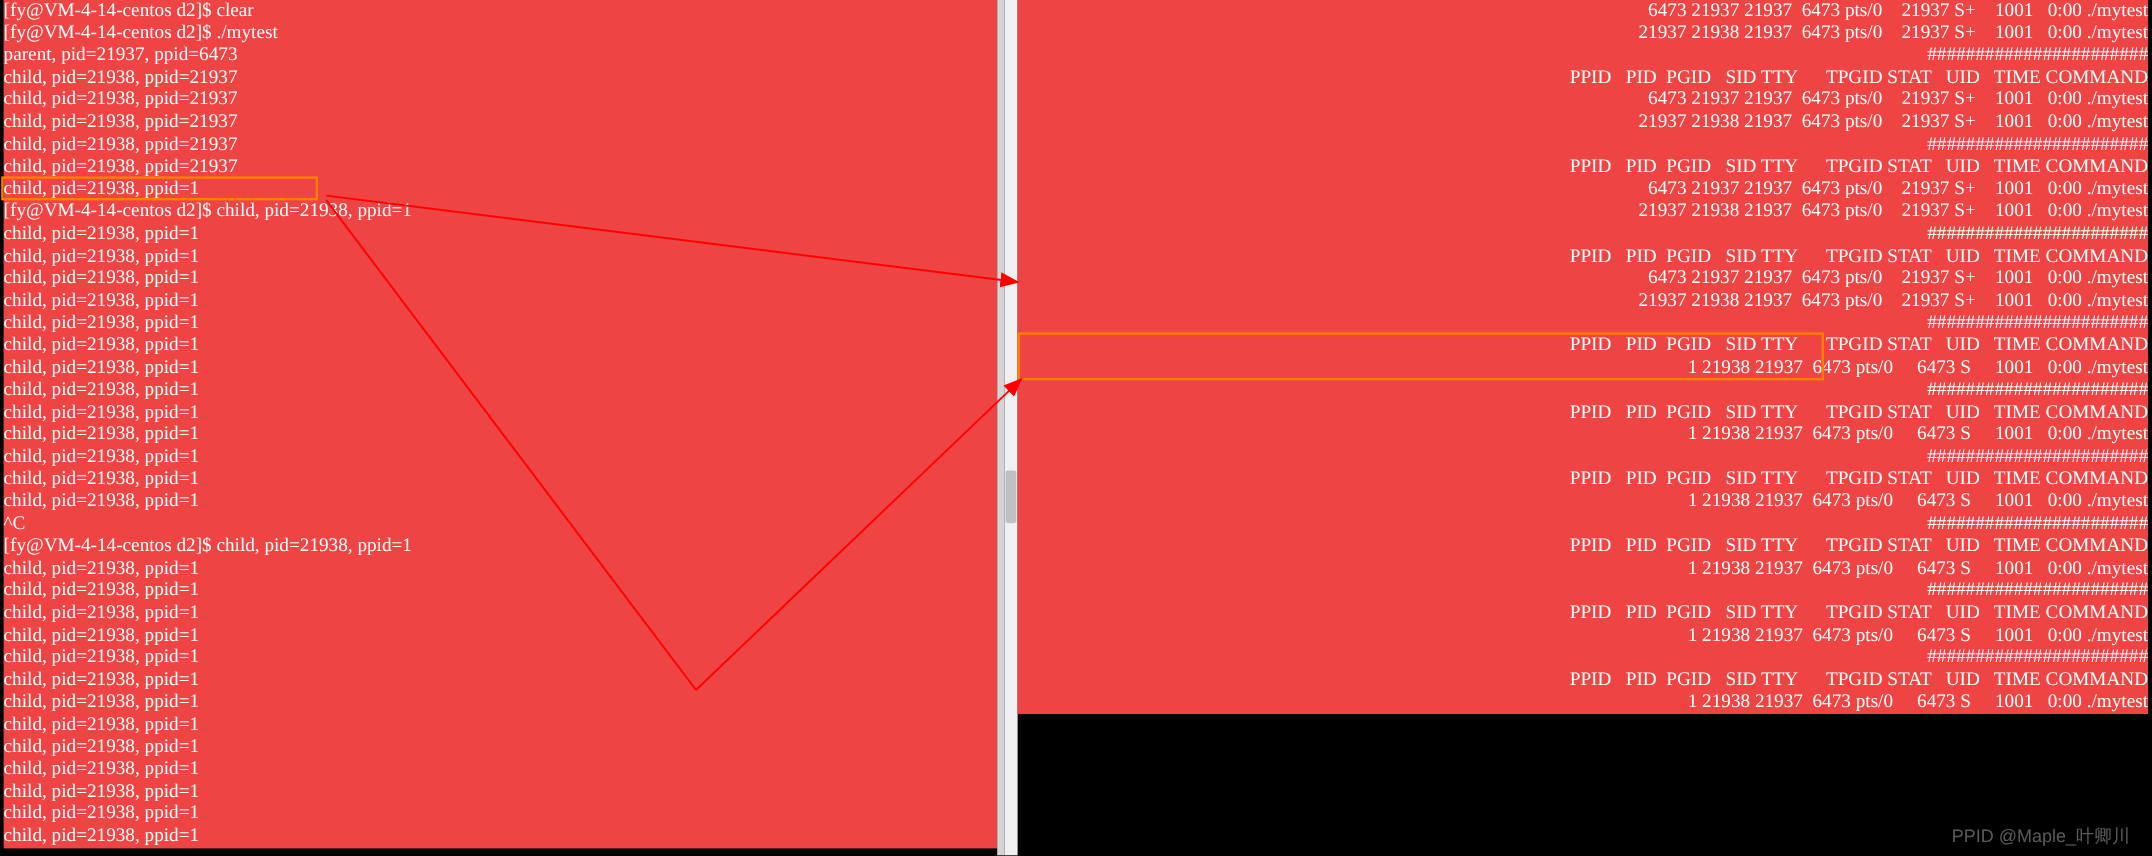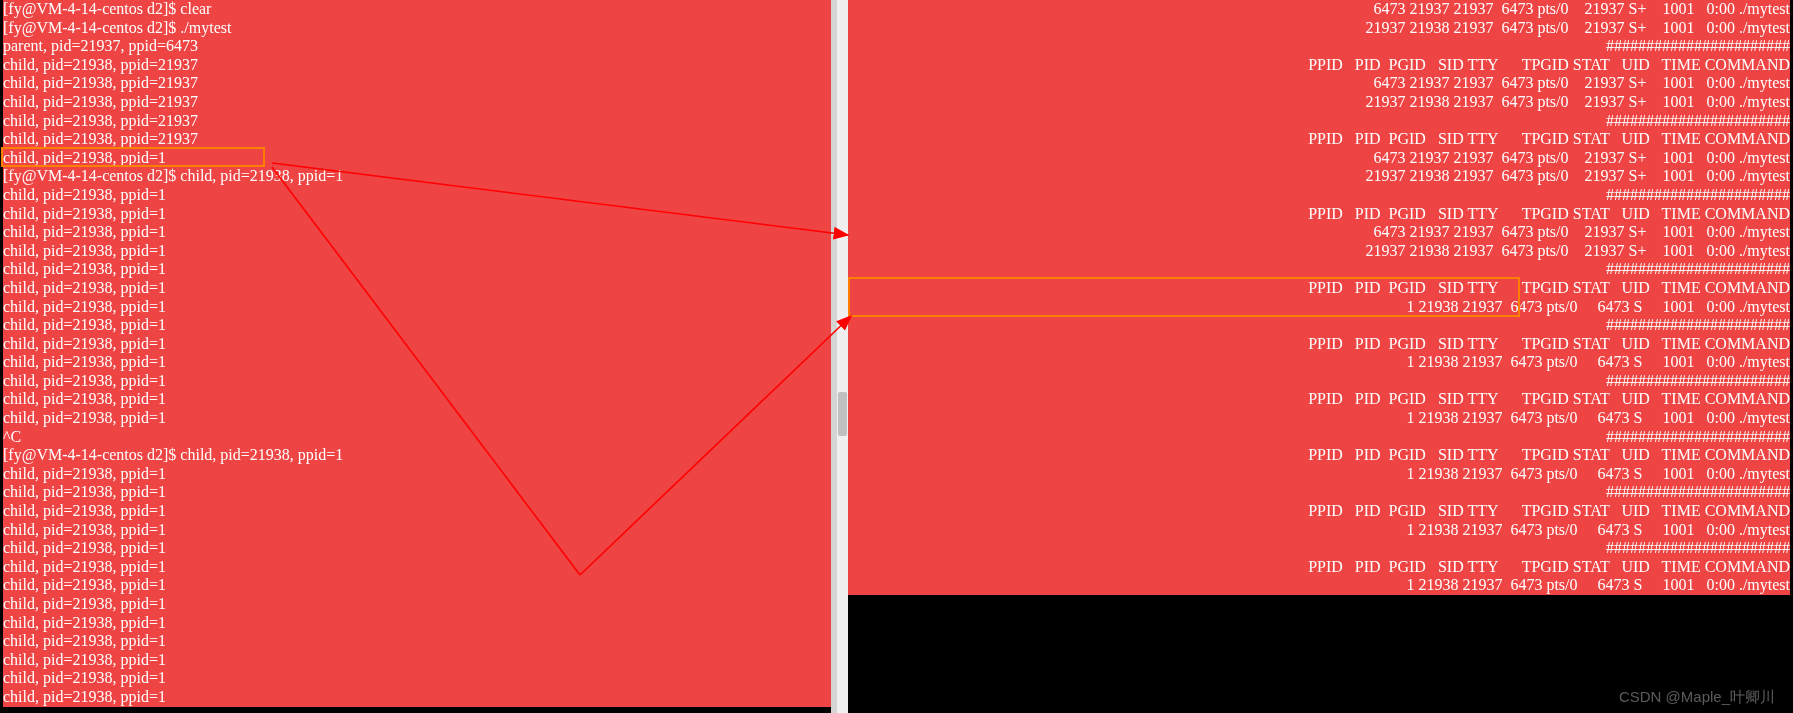--- a/index.html
+++ b/index.html
@@ -89,13 +89,13 @@
   <defs>
     <marker id="arrowhead" markerWidth="10" markerHeight="8" refX="9" refY="4" orient="auto">
       <polygon points="0 0, 10 4, 0 8" fill="#ff0000"></polygon>
     </marker>
   </defs>
   <line x1="272" y1="163" x2="848" y2="235" stroke="#ff0000" stroke-width="1.6" marker-end="url(#arrowhead)"></line>
   <line x1="272" y1="167" x2="580" y2="575" stroke="#ff0000" stroke-width="1.6"></line>
   <line x1="580" y1="575" x2="851" y2="316" stroke="#ff0000" stroke-width="1.6" marker-end="url(#arrowhead)"></line>
 </svg>
 
-<div class="watermark">CSDN @Maple_叶卿川</div>
+<div class="watermark">PPID @Maple_叶卿川</div>
 
 </body></html>

